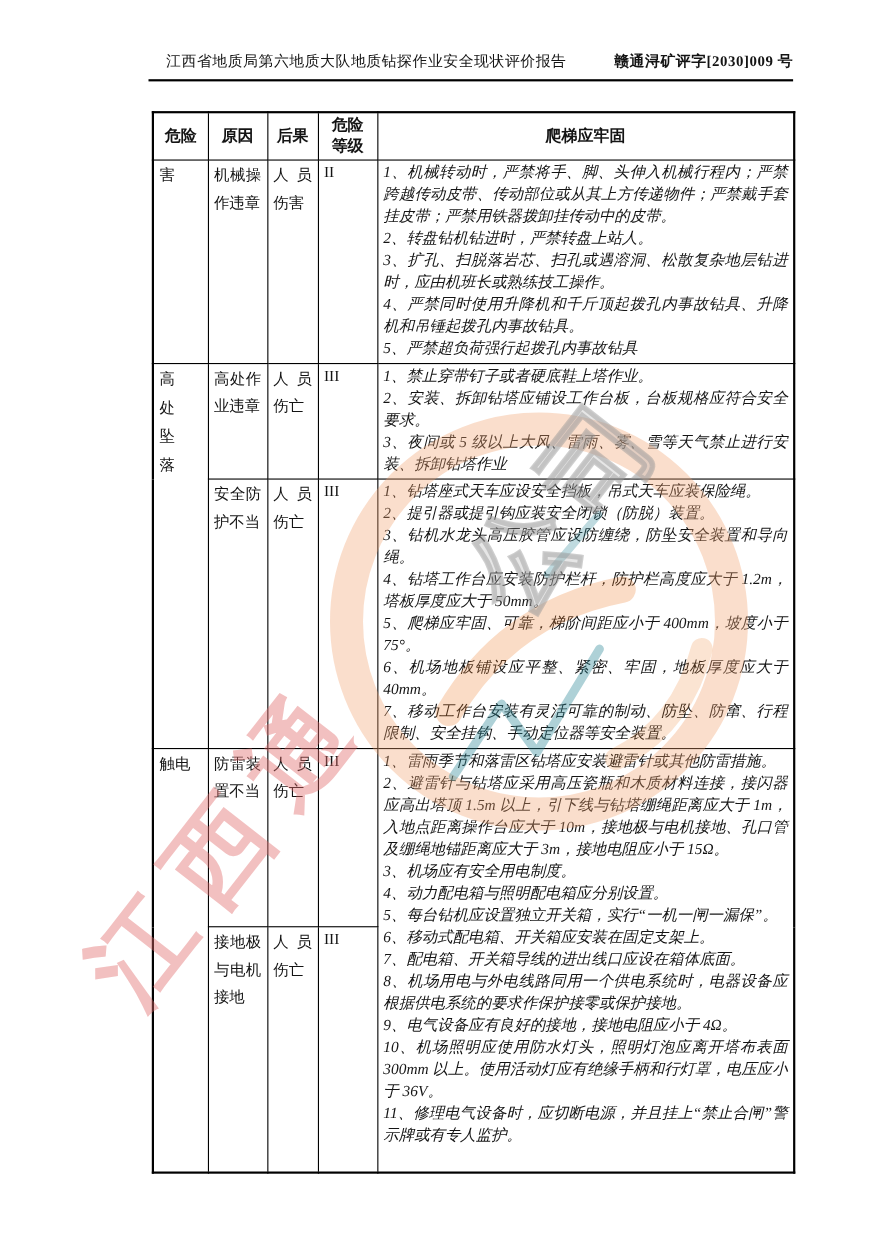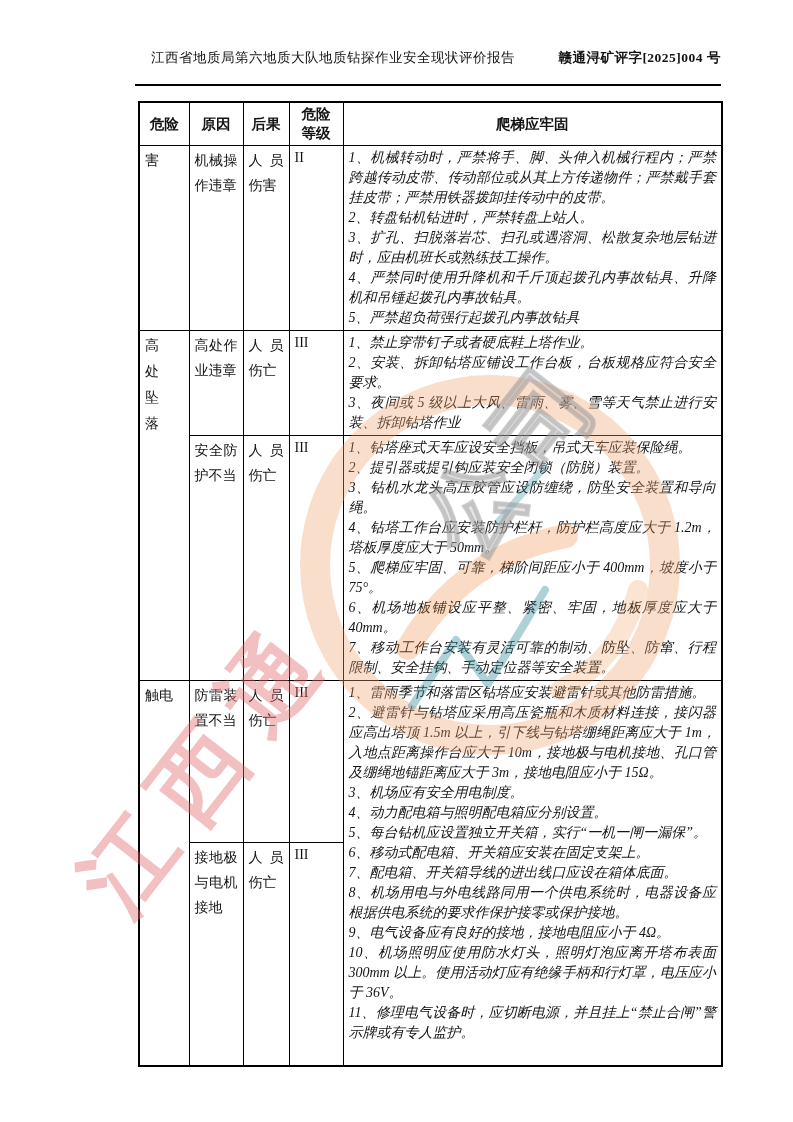--- a/index.html
+++ b/index.html
@@ -7,24 +7,24 @@
   .page{
     position:relative;
     width:793px;height:1122px;
     background:#ffffff;
     font-family:"Liberation Serif","DejaVu Serif",serif;
     color:#141414;
     overflow:hidden;
   }
   
   .doc-header{
-    position:absolute;left:135px;top:58px;width:586px;height:28px;
+    position:absolute;left:135px;top:46px;width:586px;height:28px;
     border-bottom:2px solid #000;
     display:flex;justify-content:space-between;align-items:flex-end;
-    font-size:13.5px;padding-bottom:17px;box-sizing:border-box;text-align:right;
+    font-size:13.5px;padding-bottom:7px;box-sizing:border-box;text-align:right;
   }
   .doc-header .left{padding-left:16px;letter-spacing:.5px;}
   .doc-header .right{font-weight:bold;letter-spacing:.5px;}
   
   table.safety{
     position:absolute;left:138px;top:101px;width:583px;
     border-collapse:collapse;table-layout:fixed;
     font-size:14px;line-height:20px;
     border:2px solid #000;
   }
@@ -83,21 +83,21 @@
     transform:rotate(-52deg);
   }
 </style>
 </head>
 <body>
 
 <div class="page">
 
   <div class="doc-header">
     <span class="left">江西省地质局第六地质大队地质钻探作业安全现状评价报告</span>
-    <span class="right">赣通浔矿评字[2025]004 号</span>
+    <span class="right">赣通浔矿评字[2030]009 号</span>
   </div>
 
   <table class="safety">
     <colgroup>
       <col style="width:50px">
         <col style="width:54px">
         <col style="width:46px">
         <col style="width:54px">
         <col style="width:379px">
     </colgroup>

